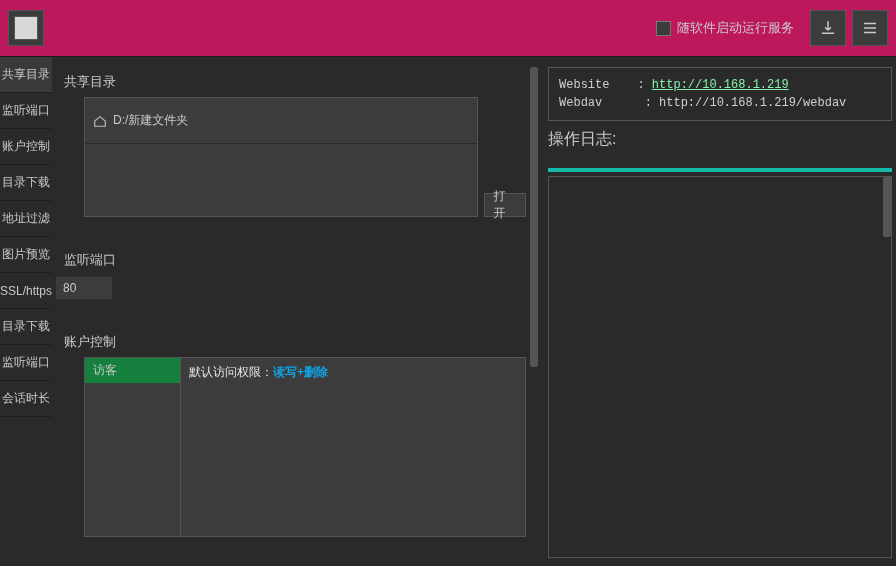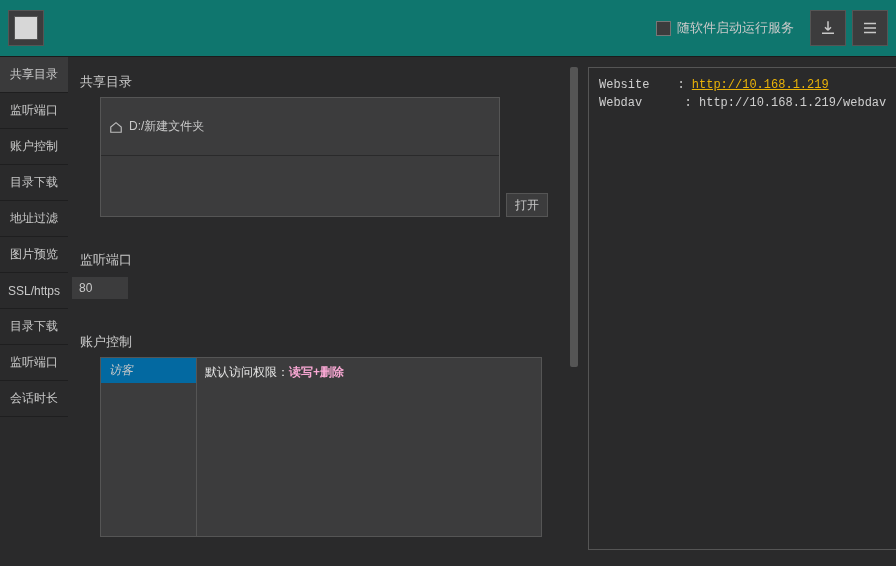--- a/index.html
+++ b/index.html
@@ -1,18 +1,18 @@
 <!DOCTYPE html>
 <html><head>
 <meta charset="utf-8">
 <style>
   * { box-sizing: border-box; margin: 0; padding: 0; }
   html, body { width: 896px; height: 566px; overflow: hidden; font-family: "Microsoft YaHei", Arial, sans-serif; font-size: 13px; background: #2a2a2b; color: #bdbdbd; }
   
-  .topbar { height: 57px; background: #0f766e; border-bottom: 1px solid #1b1b1c; display: flex; align-items: center; padding: 0 8px 0 8px; }
+  .topbar { height: 57px; background: #be185d; border-bottom: 1px solid #1b1b1c; display: flex; align-items: center; padding: 0 8px 0 8px; }
   .topbar .square-btn { width: 24px; height: 24px; background: #d7d7d7; border: 1px solid #555; }
   .topbar .square-wrap { width: 36px; height: 36px; border: 1px solid #555; display:flex; align-items:center; justify-content:center; background:#3c3c3d; }
   .topbar .spacer { flex: 1; }
   .topbar .check-wrap { display: flex; align-items: center; margin-right: 10px; }
   .topbar input[type=checkbox] { width: 15px; height: 15px; margin-right: 6px; appearance: none; border: 1px solid #777; background: #3c3c3d; }
   .topbar .check-label { color: #c9c9c9; font-size: 13px; }
   .topbar .icon-btn { width: 36px; height: 36px; border: 1px solid #555; display:flex; align-items:center; justify-content:center; margin-left: 6px; color:#c9c9c9; background:#3c3c3d; }
   .topbar .icon-btn svg { width: 18px; height: 18px; stroke:#c9c9c9; fill:#c9c9c9; }
 
   
@@ -23,44 +23,44 @@
 
   .main { flex: 1; display:flex; gap:10px; padding:10px 8px 8px 4px; }
   .col-left { flex: 1; display:flex; }
   .col-left-inner { flex:1; padding-right:4px; overflow:hidden; }
   .col-left .vscroll { width:8px; background:#2a2a2b; }
   .col-left .vscroll .thumb { width:8px; background:#555; height:300px; border-radius:2px; }
 
   .section-label { color:#c9c9c9; font-size:13px; margin: 6px 0 6px 8px; }
 
   .share-box { margin-left:28px; width:400px; height: 120px; background:#3c3c3d; border:1px solid #555; position:relative; }
-  .share-path-row { display:flex; align-items:center; padding:20px 8px; border-bottom:1px solid #2a2a2b; }
+  .share-path-row { display:flex; align-items:center; padding:14px 8px; border-bottom:1px solid #2a2a2b; }
   .share-path-row .home-icon { width:14px; height:14px; margin-right:6px; }
   .share-path-row .home-icon svg { stroke:#bdbdbd; fill:none; stroke-width:1.3; }
   .share-path { color:#c9c9c9; font-size:12px; }
   
   .share-wrap { position:relative; display:flex; align-items:flex-end; }
   .open-btn2 { margin-left:6px; height:24px; padding:0 8px; display:flex; align-items:center; justify-content:center; border:1px solid #555; background:#3c3c3d; color:#c9c9c9; font-size:12px; cursor:pointer; margin-bottom:0; }
 
   .port-row { margin-top:8px; }
   .port-input { width:56px; height:22px; background:#3c3c3d; border:1px solid #3c3c3d; color:#c9c9c9; padding:2px 6px; font-size:12px; }
 
   .acct-box { margin-left:28px; width:442px; height:180px; background:#3c3c3d; border:1px solid #555; display:flex; }
   .acct-list { width:96px; border-right:1px solid #555; }
-  .acct-list .acct-item { padding:4px 8px; color:#c9c9c9; font-size:12px; background:#0369a1;font-style:italic; }
+  .acct-list .acct-item { padding:4px 8px; color:#c9c9c9; font-size:12px; background:#15803d; }
   .acct-panel { flex:1; padding:6px 8px; font-size:12px; }
   .acct-panel .perm-label { color:#e5e5e5; }
-  .acct-panel .perm-value { color:#f9a8d4; font-weight:bold; }
+  .acct-panel .perm-value { color:#0ea5e9; font-weight:bold; }
 
-  .col-right { width:300px; display:flex; flex-direction:row; }
+  .col-right { width:344px; display:flex; flex-direction:column; }
   .info-box { border:1px solid #555; background:#2a2a2b; padding:8px 10px; font-family: Consolas, "Courier New", monospace; font-size:12px; color:#cfcfcf; margin-bottom:8px; line-height:18px; }
   .info-box .kv { display:flex; }
   .info-box .k { min-width:64px; white-space:pre; }
   .info-box .c { white-space:pre; }
-  .info-box a { color:#eab308; text-decoration: underline; }
+  .info-box a { color:#86efac; text-decoration: underline; }
   .log-label { color:#c9c9c9; font-size:16px; border-bottom:4px solid #14b8a6; padding-bottom:18px; margin-bottom:4px; }
   .log-box { flex:1; border:1px solid #555; background:#2a2a2b; padding:0; display:flex; }
   .log-inner { flex:1; }
   .log-scroll { width:8px; background:#2a2a2b; }
   .log-scroll .thumb { width:8px; height:60px; background:#555; border-radius:2px; }
 
   
   .pre { white-space: pre; }
 </style>
 </head>

